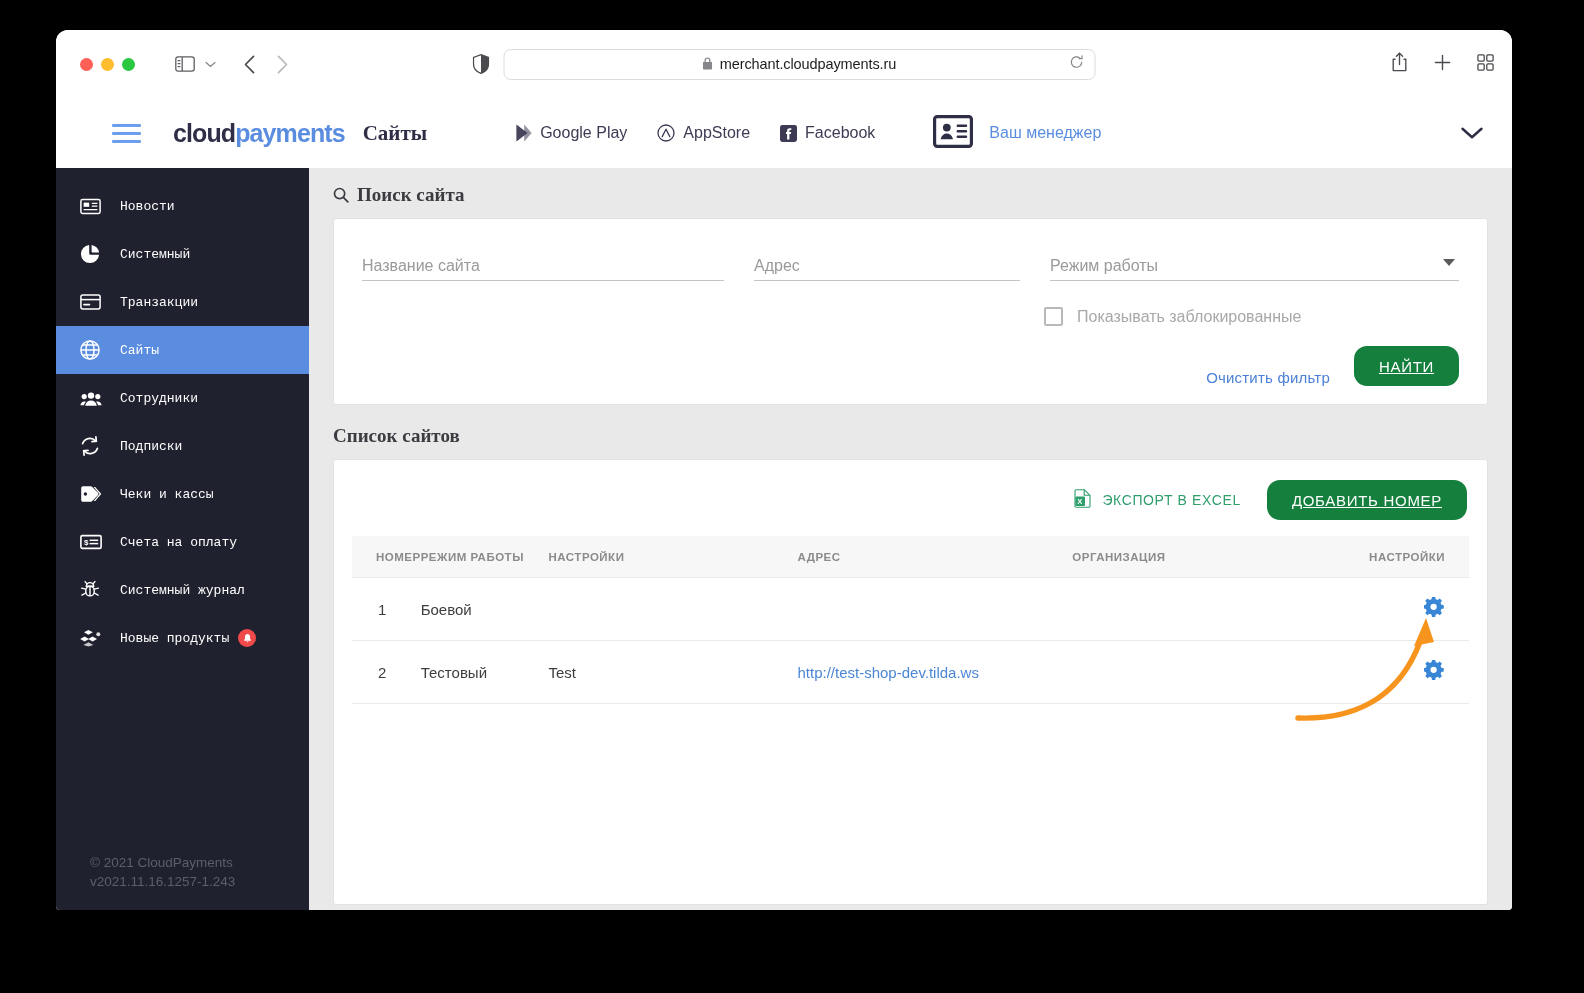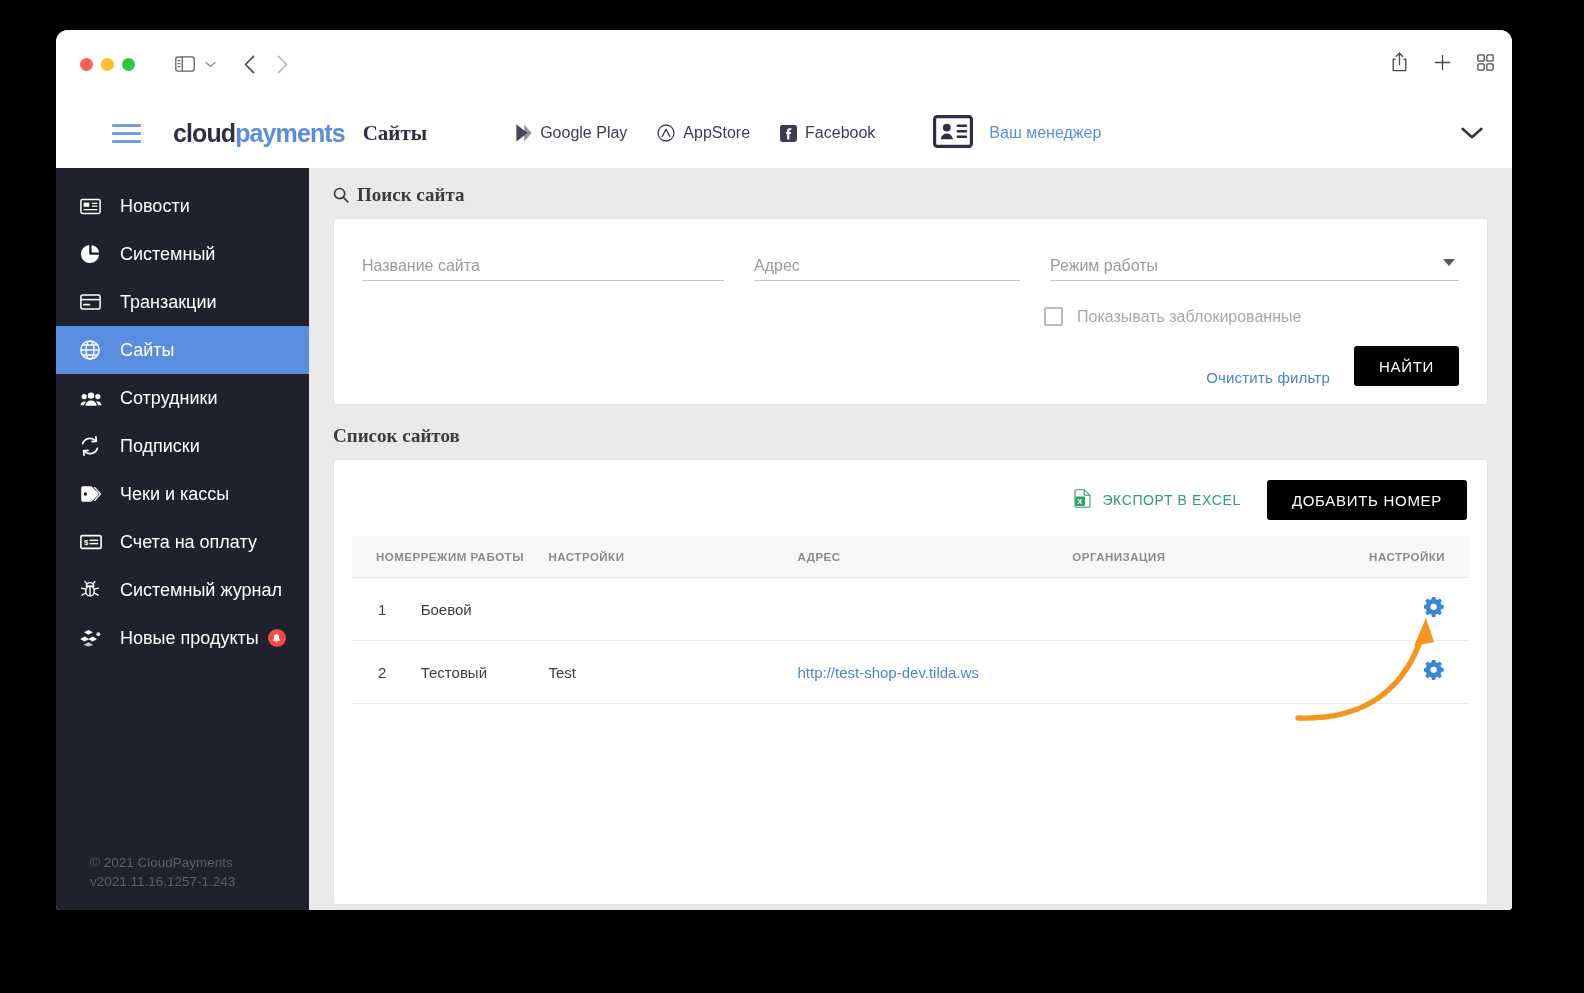--- a/index.html
+++ b/index.html
@@ -136,22 +136,22 @@
     color: #ffffff;
   }
   .nav-item.active { background: #5a8de0; }
   .nav-icon {
     width: 30px; flex: 0 0 30px;
     display: flex; align-items: center; justify-content: flex-start;
     color: #ffffff;
   }
   .nav-label {
     margin-left: 10px;
-    font-family: Liberation Sans, sans-serif;
-    font-size: 18px;
+    font-family: Liberation Mono, monospace;
+    font-size: 13px;
     color: #ffffff;
     white-space: nowrap;
   }
   .badge-bell {
     display: inline-flex; align-items: center; justify-content: center;
     width: 18px; height: 18px; border-radius: 50%;
     background: #f04a4a; margin-left: 9px; color: #fff;
     flex: 0 0 18px;
   }
   #sidebar-footer {
@@ -223,26 +223,27 @@
   #blocked-label { font-size: 16px; color: #a8a8a8; }
 
   #filter-actions {
     margin-top: 20px;
     display: flex; align-items: flex-end; justify-content: flex-end; gap: 24px;
   }
   #clear-filter {
     font-size: 15px; color: #4a80d6; cursor: pointer; letter-spacing: 0.2px;
   }
   .btn-primary {
-    background: #000000; color: #fff;
-    border: none; border-radius: 3px;
+    background: #15803d; color: #fff;
+    border: none; border-radius: 13px;
     height: 40px; padding: 0 25px;
     font-size: 15px; letter-spacing: 0.7px;
     cursor: pointer;
     font-family: "Liberation Sans", sans-serif;
+    text-decoration: underline;
   }
 
   
   #list-heading { margin-top: 20px; }
   #list-card { padding: 18px 18px 0 18px; height: 446px; display: flex; flex-direction: column; }
   #list-actions {
     display: flex; align-items: center; justify-content: flex-end; gap: 26px;
     padding: 2px 2px 16px 0;
   }
   #export-excel {
@@ -322,20 +323,43 @@
       <svg width="11" height="19" viewBox="0 0 11 19" fill="none" stroke="#4a4a4f" stroke-width="1.7" stroke-linecap="round" stroke-linejoin="round">
         <polyline points="9.5,1.3 1.5,9.5 9.5,17.7"></polyline>
       </svg>
     </div>
     <div class="chrome-btn" id="nav-forward">
       <svg width="11" height="19" viewBox="0 0 11 19" fill="none" stroke="#b9b9bd" stroke-width="1.7" stroke-linecap="round" stroke-linejoin="round">
         <polyline points="1.5,1.3 9.5,9.5 1.5,17.7"></polyline>
       </svg>
     </div>
 
+    <div id="url-bar-wrap">
+      <div id="shield-icon-wrap">
+        <svg width="17" height="20" viewBox="0 0 17 20">
+          <path d="M8.5 0.7 L16 3.4 V10 C16 14.6 12.7 18 8.5 19.4 C4.3 18 1 14.6 1 10 V3.4 Z" fill="none" stroke="#4a4a4f" stroke-width="1.3"></path>
+          <path d="M8.5 0.7 L16 3.4 V10 C16 14.6 12.7 18 8.5 19.4 Z" fill="#4a4a4f"></path>
+        </svg>
+      </div>
+      <div id="url-bar">
+        <span id="url-text">
+          <span id="lock-icon">
+            <svg width="10" height="13" viewBox="0 0 10 13" fill="#86868b">
+              <path d="M5 0.4 C3.2 0.4 2 1.7 2 3.4 V5 H1.1 C0.7 5 0.4 5.3 0.4 5.7 V11.6 C0.4 12.1 0.7 12.4 1.1 12.4 H8.9 C9.3 12.4 9.6 12.1 9.6 11.6 V5.7 C9.6 5.3 9.3 5 8.9 5 H8 V3.4 C8 1.7 6.8 0.4 5 0.4 Z M5 1.7 C6 1.7 6.7 2.4 6.7 3.4 V5 H3.3 V3.4 C3.3 2.4 4 1.7 5 1.7 Z"></path>
+            </svg>
+          </span><span>merchant.cloudpayments.ru</span>
+        </span>
+        <span id="reload-icon">
+          <svg width="14" height="14" viewBox="0 0 14 14" fill="none" stroke="#86868b" stroke-width="1.2" stroke-linecap="round">
+            <path d="M12.2 7 A5.2 5.2 0 1 1 10.4 3.1"></path>
+            <polyline points="12.5,0.8 12.5,3.6 9.7,3.6"></polyline>
+          </svg>
+        </span>
+      </div>
+    </div>
 
     <div id="chrome-right">
       <span>
         <svg width="17" height="20" viewBox="0 0 17 20" fill="none" stroke="#4a4a4f" stroke-width="1.35" stroke-linecap="round" stroke-linejoin="round">
           <path d="M4 7.2 H2.2 V18.6 H14.8 V7.2 H13"></path>
           <line x1="8.5" y1="1.2" x2="8.5" y2="12.6"></line>
           <polyline points="5.4,4.3 8.5,1.2 11.6,4.3"></polyline>
         </svg>
       </span>
       <span>

